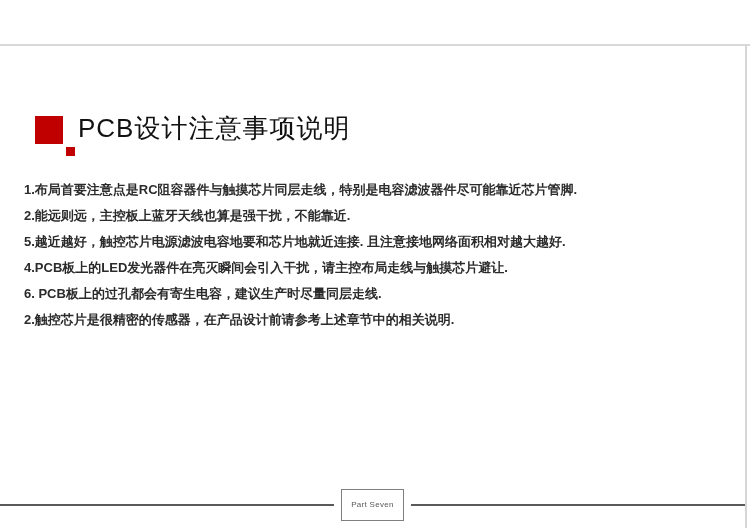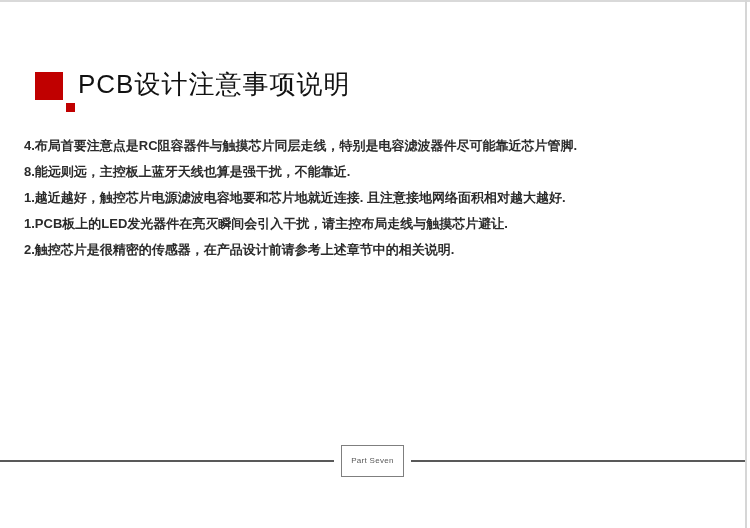--- a/index.html
+++ b/index.html
@@ -3,21 +3,21 @@
 <meta charset="utf-8">
 <style>
   html, body { margin: 0; padding: 0; }
   body {
     width: 750px; height: 528px;
     background: #ffffff;
     font-family: "Liberation Sans", "DejaVu Sans", sans-serif;
     position: relative;
     overflow: hidden;
   }
-  .slide { position: absolute; inset: 0; background: #ffffff; }
+  .slide { position: absolute; inset: 0; background: #ffffff; margin-top: 44px; }
 
   
   .top-border {
     position: absolute; top: 0; left: 0; width: 750px; height: 2px;
     background: #d9d9d9;
   }
   .right-border {
     position: absolute; top: 0; right: 3px; width: 2px; height: 528px;
     background: #d6d6d6;
   }
@@ -68,24 +68,25 @@
   <div class="top-border"></div>
   <div class="right-border"></div>
 
   <header>
     <div class="sq-large"></div>
     <div class="sq-small"></div>
     <h1 class="title">PCB设计注意事项说明</h1>
   </header>
 
   <main class="notes">
-    <div class="note-item">4.布局首要注意点是RC阻容器件与触摸芯片同层走线，特别是电容滤波器件尽可能靠近芯片管脚.</div>
-    <div class="note-item">8.能远则远，主控板上蓝牙天线也算是强干扰，不能靠近.</div>
-    <div class="note-item">1.越近越好，触控芯片电源滤波电容地要和芯片地就近连接. 且注意接地网络面积相对越大越好.</div>
-    <div class="note-item">1.PCB板上的LED发光器件在亮灭瞬间会引入干扰，请主控布局走线与触摸芯片避让.</div>
+    <div class="note-item">1.布局首要注意点是RC阻容器件与触摸芯片同层走线，特别是电容滤波器件尽可能靠近芯片管脚.</div>
+    <div class="note-item">2.能远则远，主控板上蓝牙天线也算是强干扰，不能靠近.</div>
+    <div class="note-item">5.越近越好，触控芯片电源滤波电容地要和芯片地就近连接. 且注意接地网络面积相对越大越好.</div>
+    <div class="note-item">4.PCB板上的LED发光器件在亮灭瞬间会引入干扰，请主控布局走线与触摸芯片避让.</div>
+    <div class="note-item">6. PCB板上的过孔都会有寄生电容，建议生产时尽量同层走线.</div>
     <div class="note-item">2.触控芯片是很精密的传感器，在产品设计前请参考上述章节中的相关说明.</div>
   </main>
 
   <footer class="footer">
     <div class="footer-line"></div>
     <span class="badge-wrap">
       <span class="part-badge">Part Seven</span>
     </span>
   </footer>
 

